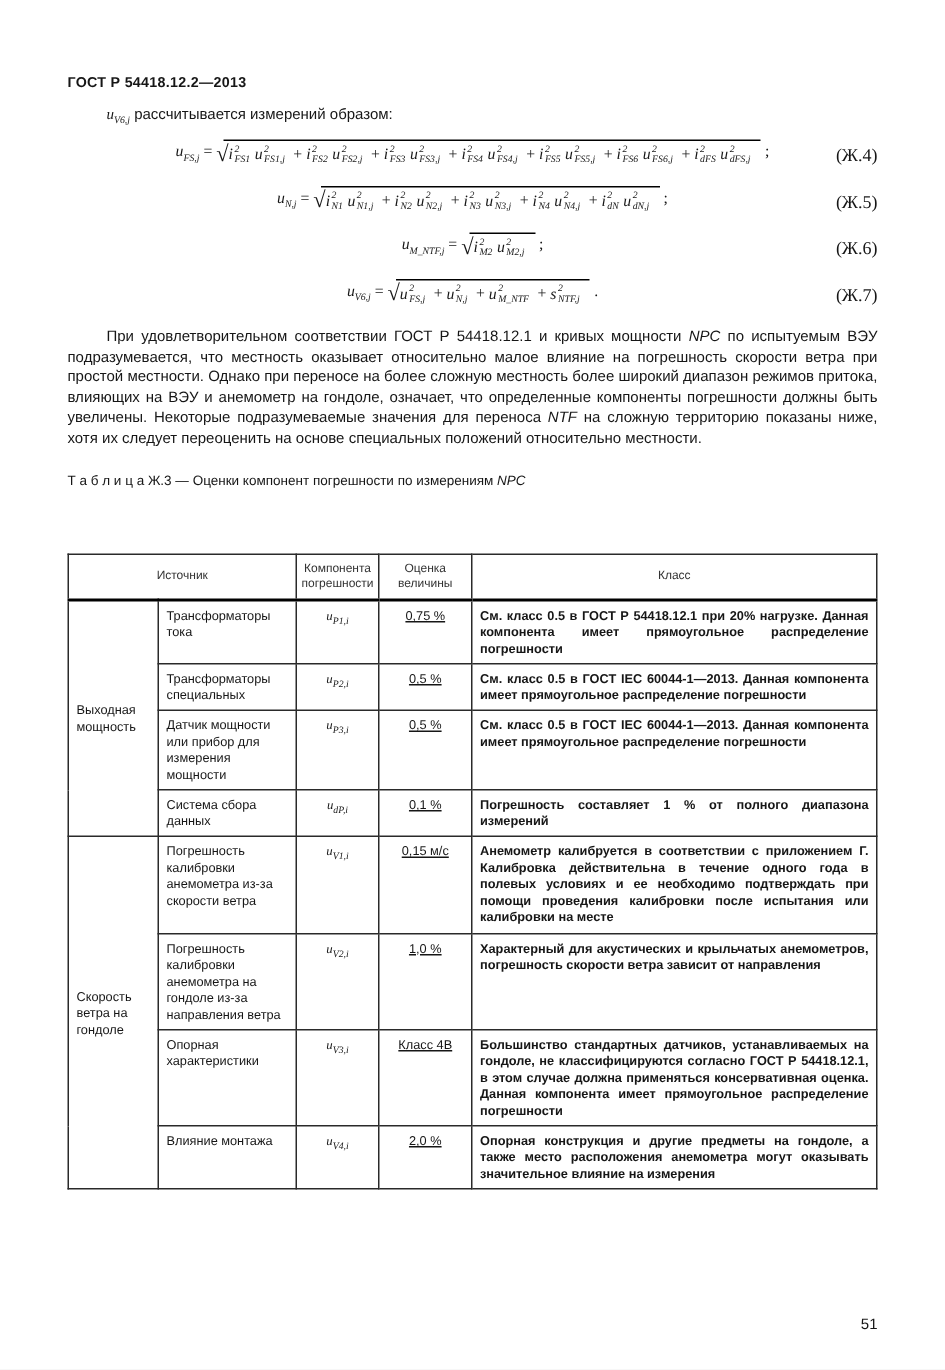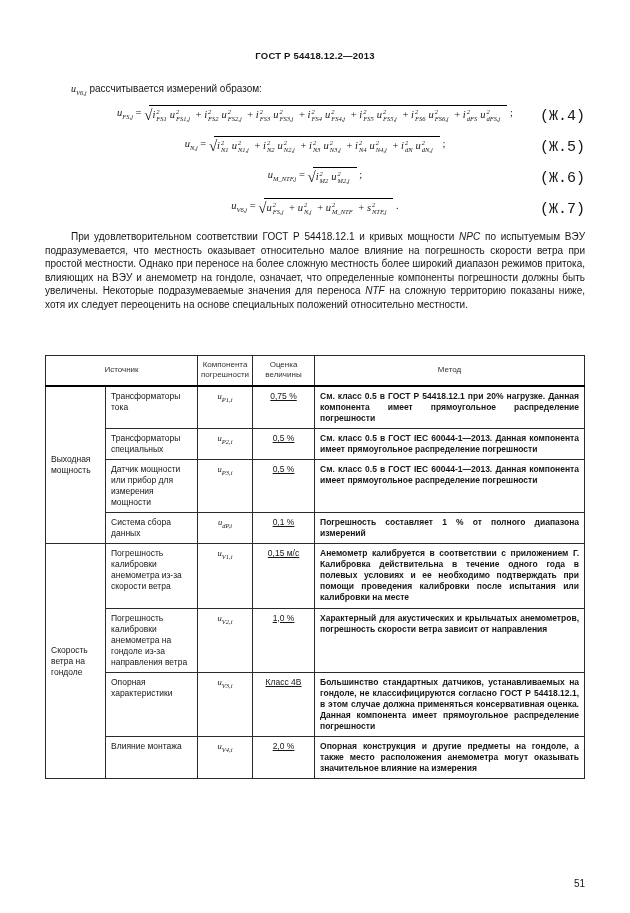--- a/index.html
+++ b/index.html
@@ -4,33 +4,33 @@
 <style>
   * { margin:0; padding:0; box-sizing:border-box; }
   html,body { background:#ffffff; }
   .page {
     width:630px; height:913px; background:#fff; position:relative; overflow:hidden;
     font-family:"Liberation Sans", sans-serif; color:#161616; outline:1px solid #dedede;
     margin:0 auto;
   }
   .content { padding:50px 45px 0 45px; }
 
-  .doc-header { text-align:center; font-weight:bold; font-size:9.5px; letter-spacing:.2px; margin-bottom:22px; }
+  .doc-header { text-align:left; font-weight:bold; font-size:9.5px; letter-spacing:.2px; margin-bottom:10px; }
 
   .intro { font-size:10px; text-indent:26px; margin-bottom:6px; }
   .intro .fvar-inline { font-family:"Liberation Serif", serif; font-style:italic; }
   .intro sub { font-size:6.5px; }
 
   .formula-row {
     position:relative; text-align:center; margin:9px 0;
     font-family:"Liberation Serif", serif; font-size:10.5px; min-height:22px;
   }
   .formula-number {
     position:absolute; right:0; top:50%; transform:translateY(-50%);
-    font-family:Liberation Mono, monospace; font-size:15px; font-style:normal;
+    font-family:Liberation Serif, serif; font-size:12px; font-style:normal;
   }
   .fvar { font-style:italic; white-space:nowrap; }
   .fvar sub { font-size:6.5px; font-style:italic; }
   .ss {
     display:inline-flex; flex-direction:column; vertical-align:middle;
     font-size:6.5px; line-height:1.15; text-align:left; margin:0 3px 0 1px;
   }
   .sqrt { display:inline-flex; align-items:stretch; vertical-align:middle; }
   .radical { display:flex; align-items:flex-end; font-size:15px; line-height:.85; margin-right:-3px; font-style:normal; padding-bottom:1px; }
   .radicand { display:inline-block; border-top:1px solid #000; padding:2px 4px 0 3px; white-space:nowrap; }
@@ -180,35 +180,36 @@
                 </span></span> + <span class="fvar">s<span class="ss">
                   <span>2</span>
                   <span>NTF,j</span>
                 </span></span></span>
           </span> .</span>
       <span class="formula-number">(Ж.7)</span>
     </div>
 
     <p class="body-par">При удовлетворительном соответствии ГОСТ Р 54418.12.1 и кривых мощности <i>NPC</i> по испытуемым ВЭУ подразумевается, что местность оказывает относительно малое влияние на погрешность скорости ветра при простой местности. Однако при переносе на более сложную местность более широкий диапазон режимов притока, влияющих на ВЭУ и анемометр на гондоле, означает, что определенные компоненты погрешности должны быть увеличены. Некоторые подразумеваемые значения для переноса <i>NTF</i> на сложную территорию показаны ниже, хотя их следует переоценить на основе специальных положений относительно местности.</p>
 
+    <p class="table-caption">Т а б л и ц а  Ж.3 — Оценки компонент погрешности по измерениям <i>NPC</i></p>
 
     <table class="tbl">
       <colgroup>
         <col style="width:60px">
           <col style="width:92px">
           <col style="width:48px">
           <col style="width:62px">
           <col>
       </colgroup>
       <thead>
         <tr>
           <th colspan="2">Источник</th>
           <th>Компонента погрешности</th>
           <th>Оценка величины</th>
-          <th>Метод</th>
+          <th>Класс</th>
         </tr>
       </thead>
       <tbody>
         <tr>
           <td class="c-src" rowspan="4">Выходная мощность</td>
           <td class="c-name">Трансформаторы тока</td>
           <td class="c-sym"><i><span>u</span><sub>P1,i</sub></i></td>
           <td class="c-val">0,75 %</td>
           <td class="c-method">См. класс 0.5 в ГОСТ Р 54418.12.1 при 20% нагрузке. Данная компонента имеет прямоугольное распределение погрешности</td>
         </tr>

